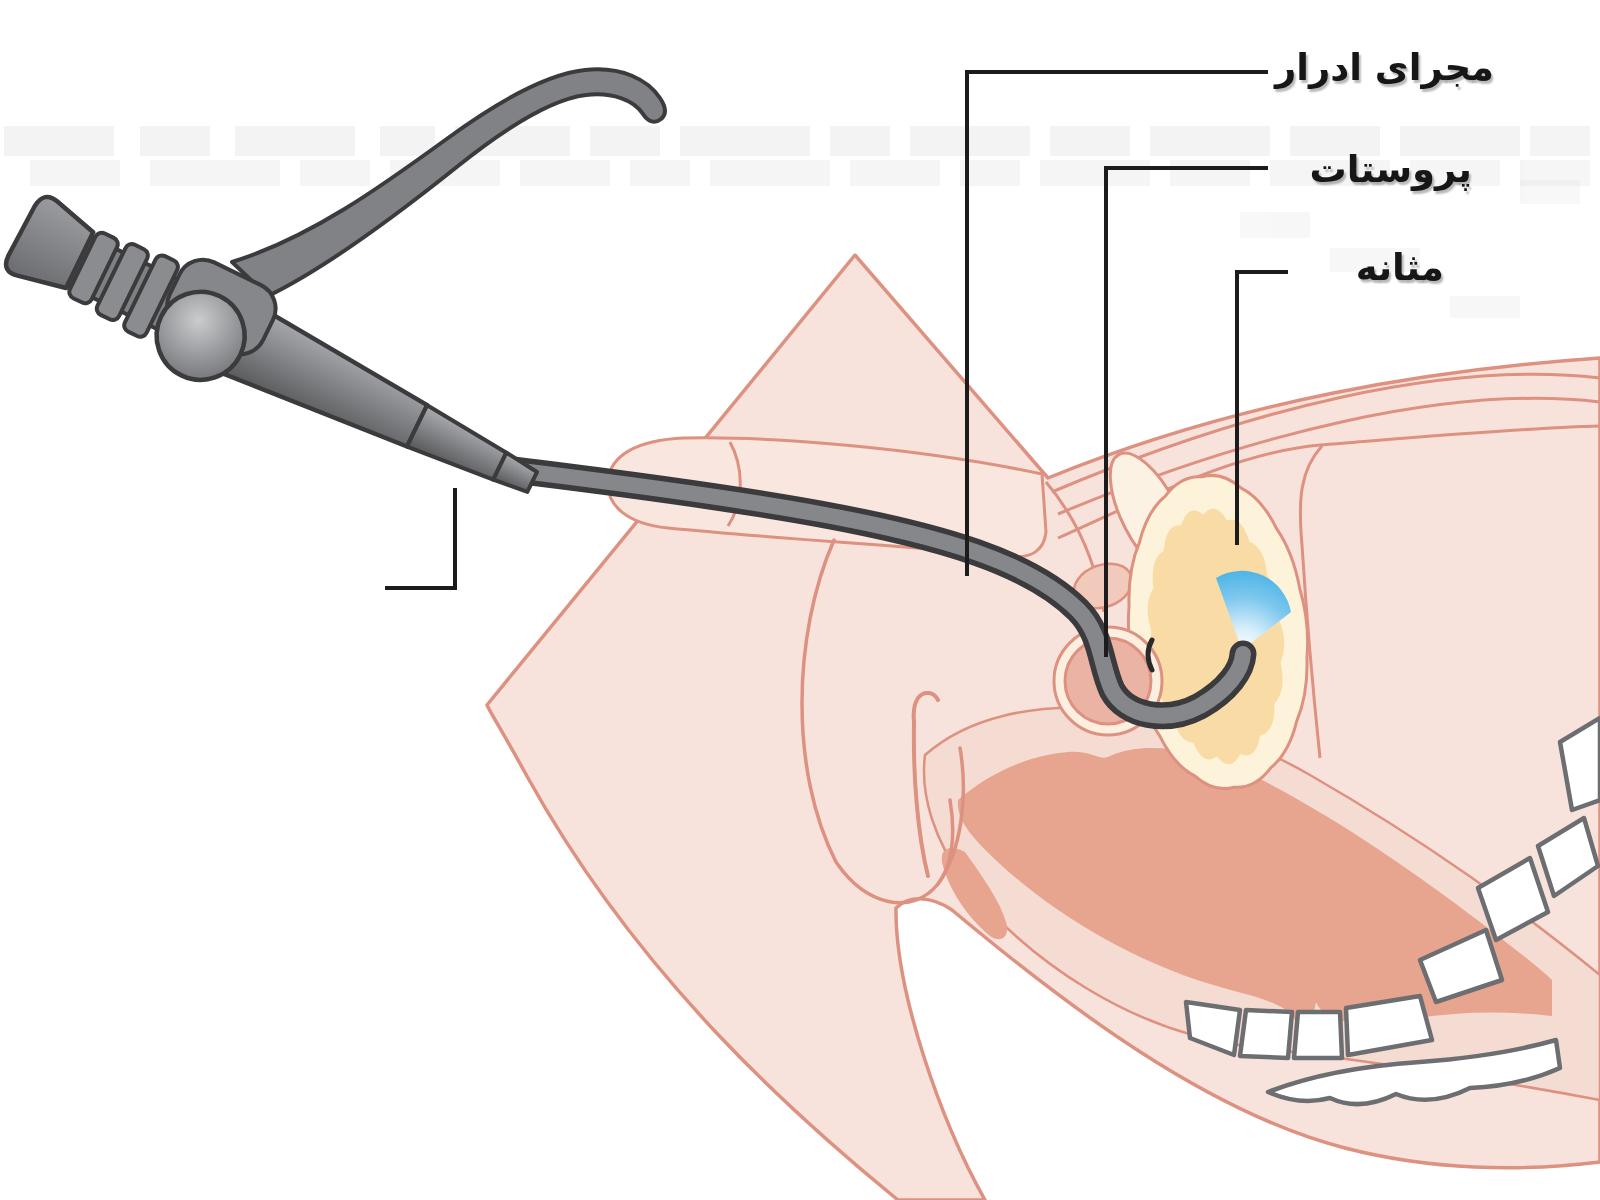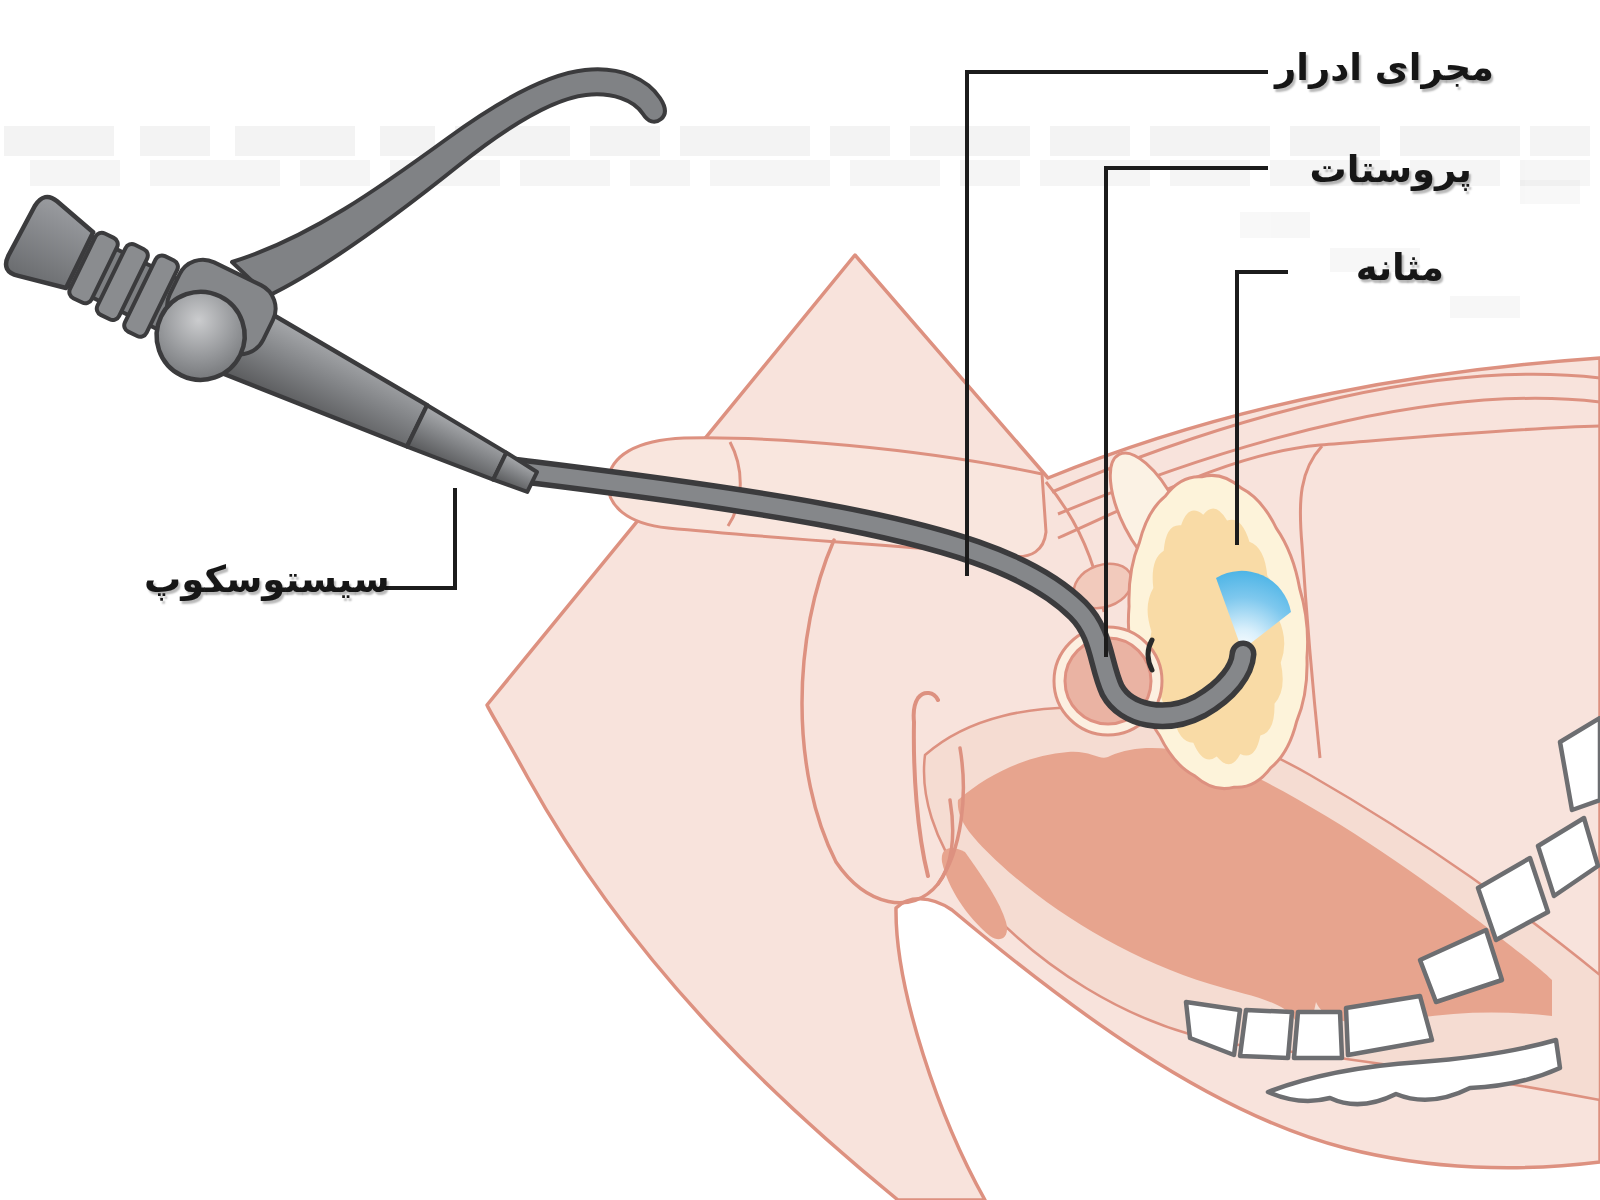--- a/index.html
+++ b/index.html
@@ -219,15 +219,14 @@
     <path d="M 1268 72 L 967 72 L 967 576"></path>
     <path d="M 1268 168 L 1106 168 L 1106 657"></path>
     <path d="M 1288 272 L 1237 272 L 1237 545"></path>
     <path d="M 385 588 L 455 588 L 455 488"></path>
   </g>
 </svg>
 
 <div class="lbl" id="lbl-urethra">مجرای ادرار</div>
 <div class="lbl" id="lbl-prostate">پروستات</div>
 <div class="lbl" id="lbl-bladder">مثانه</div>
-<div class="lbl" id="lbl-cysto">سیستوسکوپ</div>
 
 </div>
 
 </body></html>

